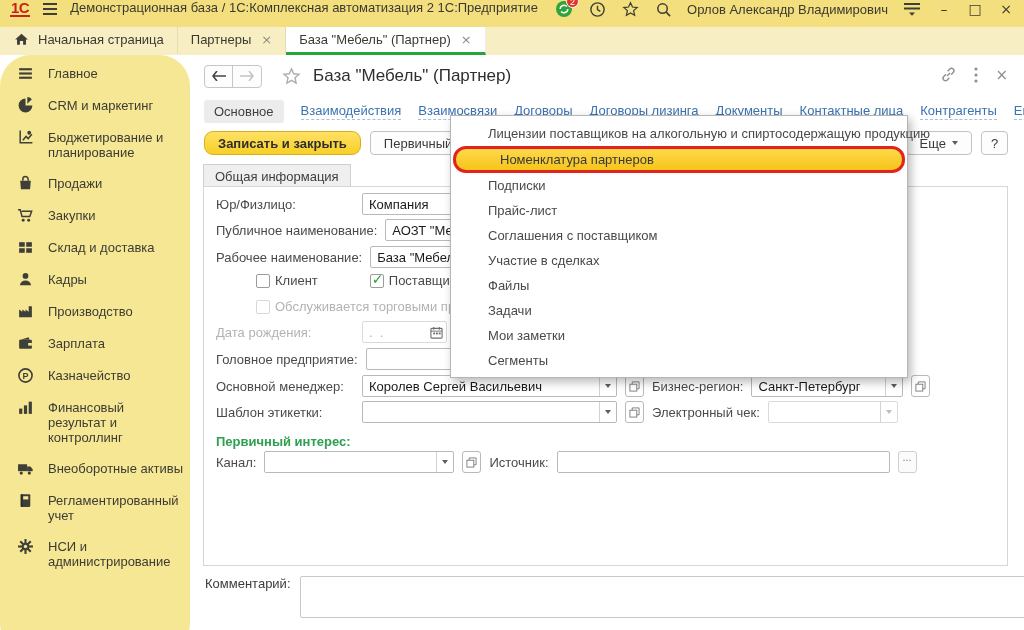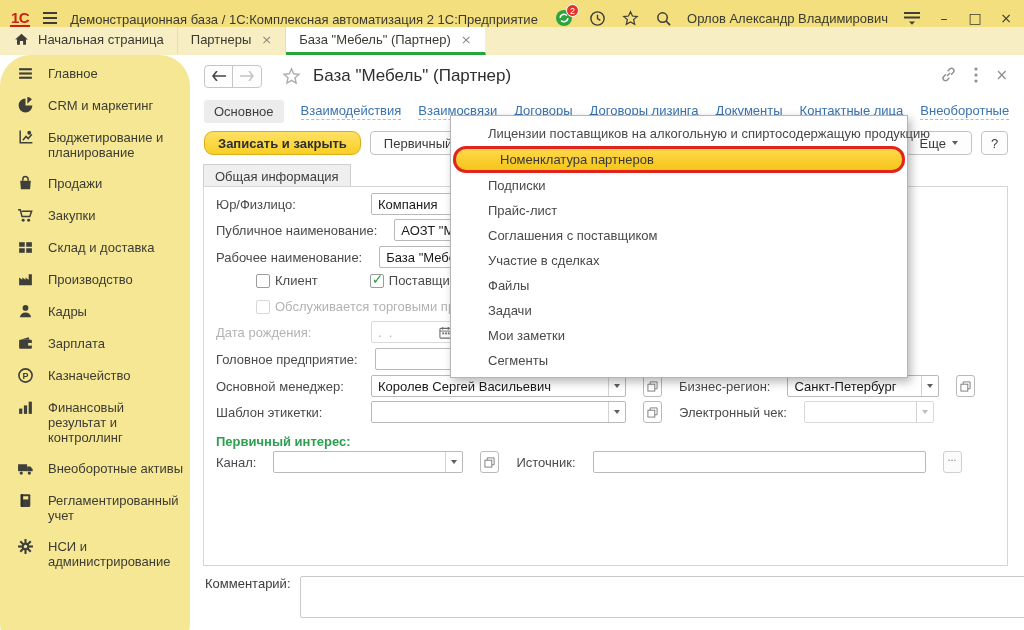--- a/index.html
+++ b/index.html
@@ -6,21 +6,21 @@
   html,body { width:1024px; height:630px; }
   body {
     position: relative; overflow: hidden; background: #fff;
     font-family: "Liberation Sans", "DejaVu Sans", sans-serif;
     font-size: 13px; color: #3c3c3c;
   }
   svg { display:block; }
 
   
   .titlebar { position:absolute; left:0; top:0; width:1024px; height:27px;
-    background:#F3DF7E; display:flex; align-items:flex-end; padding:0 10px; gap:11px; }
+    background:#F3DF7E; display:flex; align-items:flex-start; padding:0 10px; gap:11px; }
   .logo { color:#C9211B; font-weight:bold; font-size:15px; line-height:15px;
     border-bottom:2px solid #C9211B; padding:0 1px 0 1px; letter-spacing:-0.5px;}
   .win-title { color:#3A3A30; white-space:nowrap; }
   .tb-right { margin-left:auto; display:flex; align-items:center; gap:15px; }
   .tb-ic { width:18px; height:18px; display:flex; align-items:center; justify-content:center; cursor:pointer; }
   .notif { position:relative; }
   .badge { position:absolute; right:-6px; top:-5px; background:#E23528; color:#fff;
     font-size:9px; font-style:normal; border-radius:8px; min-width:13px; height:13px;
     display:flex; align-items:center; justify-content:center; border:1px solid #fff; padding:0 2px;}
   .user { color:#3A3A30; cursor:pointer; }
@@ -80,21 +80,21 @@
   .btn-help { width:27px; padding:0; }
 
   .formtabs { position:absolute; left:13px; top:109px; display:flex;flex-direction:column; }
   .ftab { border:1px solid #CFCFCF; border-bottom:none; background:#fff; height:23px;
     padding:0 11px; display:flex; align-items:center; margin-right:3px; color:#3E3E3E;
     cursor:pointer; white-space:nowrap; }
   .ftab:first-child { background:#EFEFEF; }
 
   .panel { position:absolute; left:13px; top:131px; width:805px; height:380px;
     border:1px solid #D6D6D6; background:#fff; }
-  .prow { position:absolute; left:12px; display:flex; align-items:center; gap:17px; white-space:nowrap; }
+  .prow { position:absolute; left:12px; display:flex; align-items:center; gap:8px; white-space:nowrap; }
   .lbl { min-width:138px; color:#4A4A4A; }
   .lbl.auto { min-width:0; }
   .lbl.dis, .cb.is-disabled .cb-lbl { color:#B3B3B3; }
   .lbl.green { color:#2E9E4F; font-weight:bold; min-width:0; }
   .rlbl { min-width:90px; color:#4A4A4A; }
 
   .field { height:22px; border:1px solid #B9B9B9; border-radius:2px; background:#fff;
     display:inline-flex; align-items:center; overflow:hidden; }
   .field .txt { padding:0 6px; color:#1a1a1a; white-space:pre; flex:1; }
   .field .dd { width:17px; height:100%; display:flex; align-items:center; justify-content:center;
@@ -288,34 +288,34 @@
             <rect x="8.7" y="8.7" width="5.3" height="4.3"></rect>
           </g>
         </svg>
       </span>
       <span class="side-label">Склад и доставка</span>
     </div>
 
     <div class="side-item">
       <span class="side-icon">
         <svg viewBox="0 0 16 16" width="17" height="17">
-          <path d="M2 13.5V6l3 2.2V6l3 2.2V6l3 2.2V3h3v10.5z" fill="#3F3F39"></path>
-        </svg>
-      </span>
-      <span class="side-label">Производство</span>
-    </div>
-
-    <div class="side-item">
-      <span class="side-icon">
-        <svg viewBox="0 0 16 16" width="17" height="17">
           <circle cx="8" cy="4.6" r="2.7" fill="#3F3F39"></circle>
           <path d="M2.7 13.5c.4-3 2.6-4.6 5.3-4.6s4.9 1.6 5.3 4.6z" fill="#3F3F39"></path>
         </svg>
       </span>
       <span class="side-label">Кадры</span>
+    </div>
+
+    <div class="side-item">
+      <span class="side-icon">
+        <svg viewBox="0 0 16 16" width="17" height="17">
+          <path d="M2 13.5V6l3 2.2V6l3 2.2V6l3 2.2V3h3v10.5z" fill="#3F3F39"></path>
+        </svg>
+      </span>
+      <span class="side-label">Производство</span>
     </div>
 
     <div class="side-item">
       <span class="side-icon">
         <svg viewBox="0 0 16 16" width="17" height="17">
           <rect x="2" y="4.5" width="12" height="8.5" rx="1" fill="#3F3F39"></rect>
           <path d="M3 4.5 11 2l.8 2.5z" fill="#3F3F39"></path>
           <rect x="10.5" y="7.5" width="3.5" height="2.5" fill="#F6E795"></rect>
         </svg>
       </span>
@@ -437,21 +437,21 @@
 
   <div class="navrow">
     <span class="nav-chip">Основное</span>
     <span style="display:inline-flex;gap:17px">
         <span class="nav-link">Взаимодействия</span>
         <span class="nav-link">Взаимосвязи</span>
         <span class="nav-link">Договоры</span>
         <span class="nav-link">Договоры лизинга</span>
         <span class="nav-link">Документы</span>
         <span class="nav-link">Контактные лица</span>
-        <span class="nav-link">Внеоборотные</span>
+        <span class="nav-link">Контрагенты</span>
       </span>
     <span class="nav-more">
         <span>Еще...</span>
       </span>
   </div>
 
   <div class="toolbar">
     <span class="btn btn-primary">Записать и закрыть</span>
     <span class="btn">Первичный</span>
     <span class="btn btn-icon">

